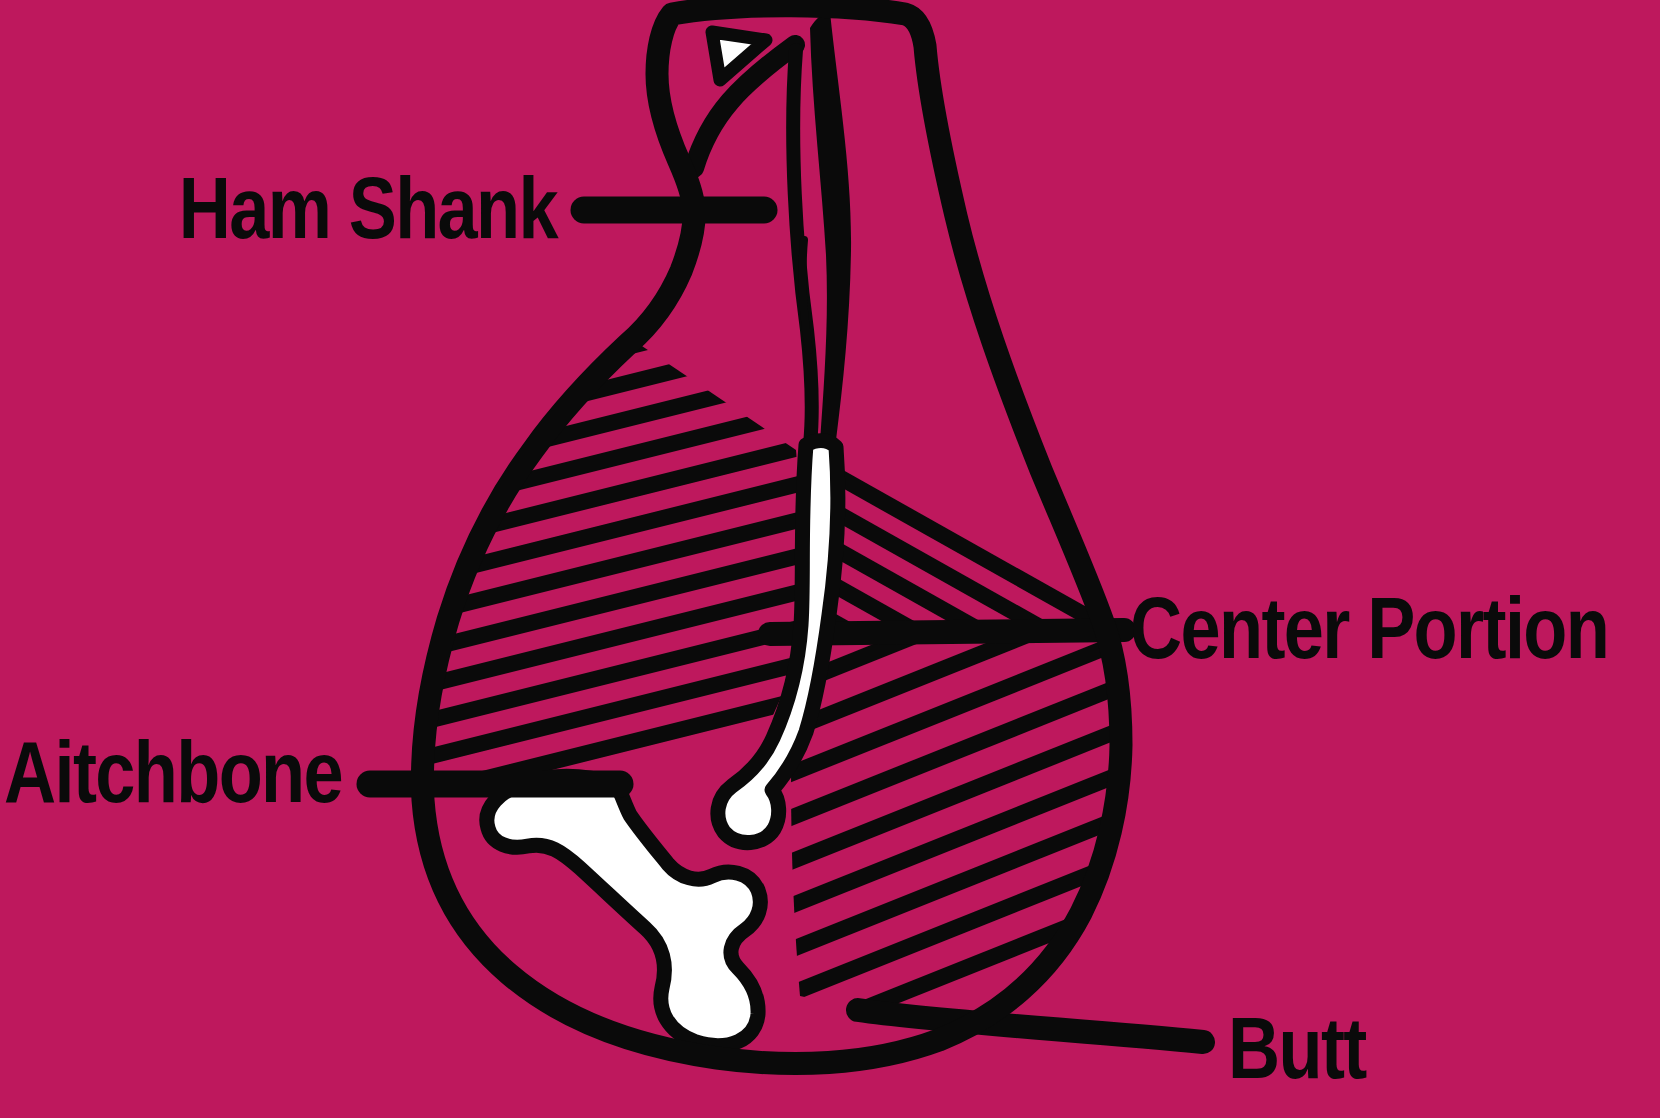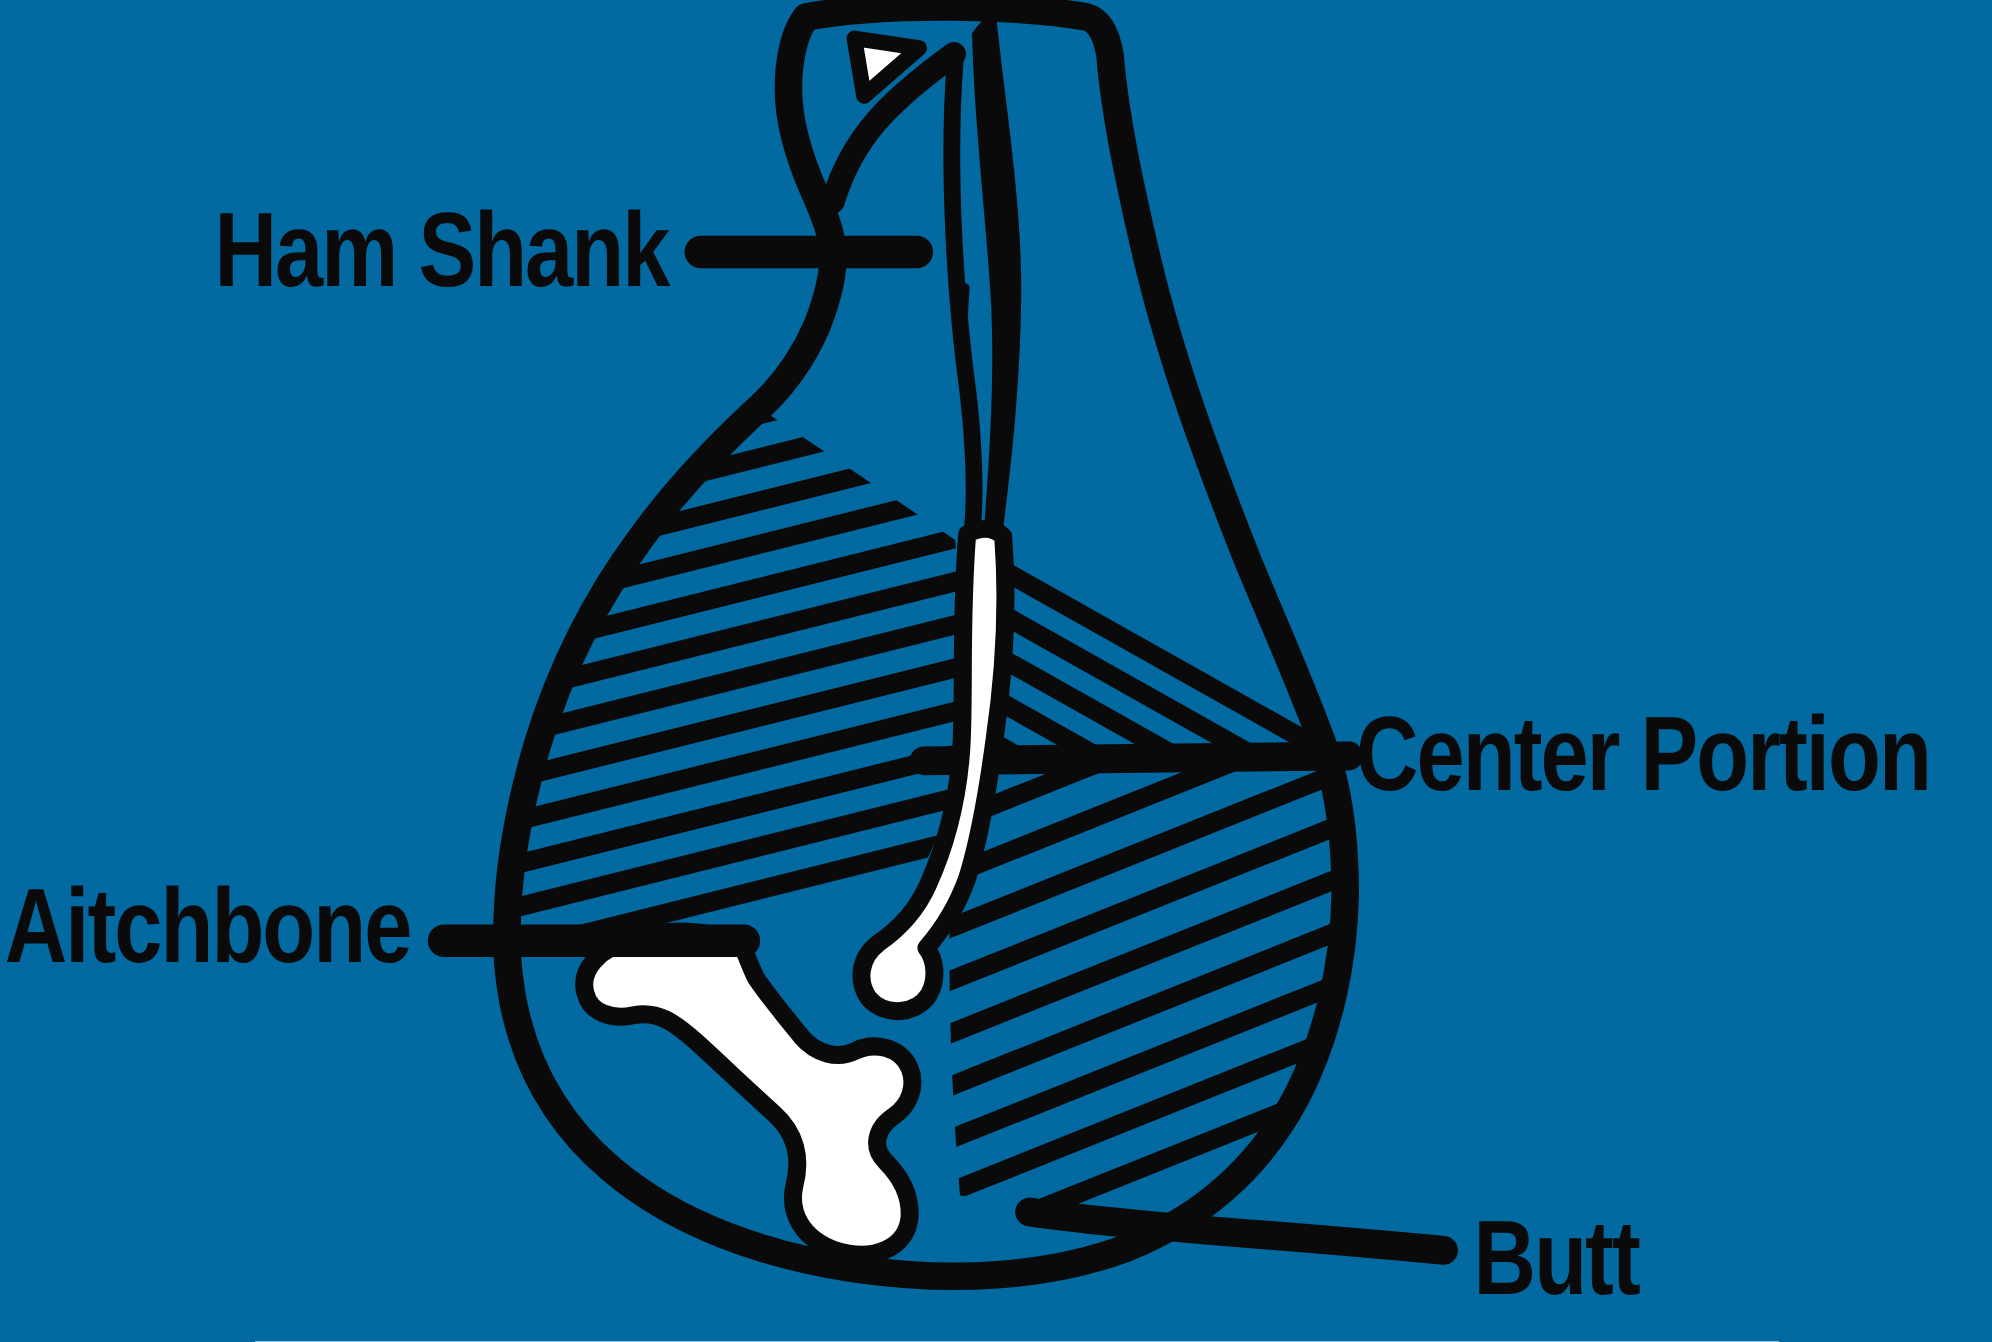--- a/index.html
+++ b/index.html
@@ -1,20 +1,20 @@
 <!DOCTYPE html>
 <html><head>
 <meta charset="utf-8">
 <style>
   html, body { margin: 0; padding: 0; background: #ffffff; }
   .stage {
     position: relative;
     width: 1660px;
     height: 1118px;
-    background: #0369a1;
+    background: #be185d;
     overflow: hidden;
   }
   svg { display: block; width: 1660px; height: 1118px; }
   .lbl {
     font-family: "Liberation Sans", "DejaVu Sans", sans-serif;
     font-weight: 700;
     font-size: 88px;
     letter-spacing: -2px;
     fill: #0a0a0a;
   }

